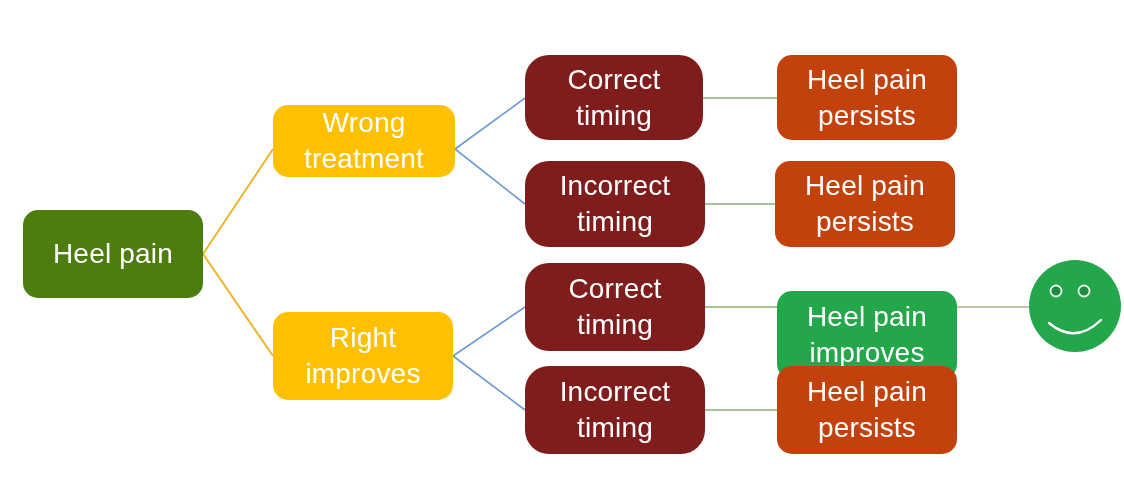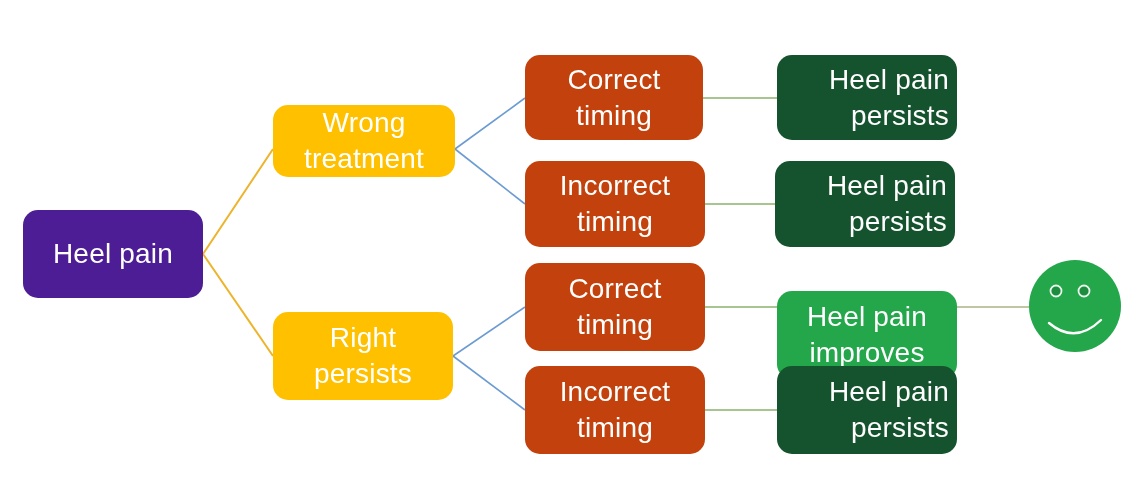--- a/index.html
+++ b/index.html
@@ -31,24 +31,24 @@
     align-items: center;
     justify-content: center;
     text-align: center;
     color: #ffffff;
     font-size: 28px;
     line-height: 36px;
     padding: 0 8px;
     box-sizing: border-box;
     letter-spacing: 0.2px;
   }
-  .node-orange { background: #4c1d95; }
+  .node-orange { background: #4d7c0f; }
   .node-gold   { background: #FFC000; }
-  .node-blue   { background: #c2410c; }
-  .node-red    { background: #14532d; text-align: right; }
+  .node-blue   { background: #7f1d1d; border-radius: 24px; }
+  .node-red    { background: #c2410c; }
   .node-green  { background: #24A74B; margin-top: 28px; }
 
   
   #n-root   { left: 23px;  top: 210px; width: 180px; height: 88px; }
   #n-wrong  { left: 273px; top: 105px; width: 182px; height: 72px; }
   #n-right  { left: 273px; top: 312px; width: 180px; height: 88px; }
   #n-t1     { left: 525px; top: 55px;  width: 178px; height: 85px; }
   #n-t2     { left: 525px; top: 161px; width: 180px; height: 86px; }
   #n-t3     { left: 525px; top: 263px; width: 180px; height: 88px; }
   #n-t4     { left: 525px; top: 366px; width: 180px; height: 88px; }
@@ -84,21 +84,21 @@
       <circle cx="1056" cy="291" r="5.5" fill="#1C8C3E" stroke="#EAF6EC" stroke-width="1.8"></circle>
       <circle cx="1084" cy="291" r="5.5" fill="#1C8C3E" stroke="#EAF6EC" stroke-width="1.8"></circle>
       <path d="M 1049 323 Q 1075 345 1101 320" fill="none" stroke="#FDFEFD" stroke-width="2.4" stroke-linecap="round"></path>
     </g>
   </svg>
 
   <div class="node node-orange" id="n-root">Heel pain</div>
 
   <div class="node node-gold" id="n-wrong">Wrong treatment</div>
 
-  <div class="node node-gold" id="n-right">Right persists</div>
+  <div class="node node-gold" id="n-right">Right improves</div>
 
   <div class="node node-blue" id="n-t1">Correct timing</div>
 
   <div class="node node-blue" id="n-t2">Incorrect timing</div>
 
   <div class="node node-blue" id="n-t3">Correct timing</div>
 
   <div class="node node-blue" id="n-t4">Incorrect timing</div>
 
   <div class="node node-red" id="n-o1">Heel pain persists</div>

